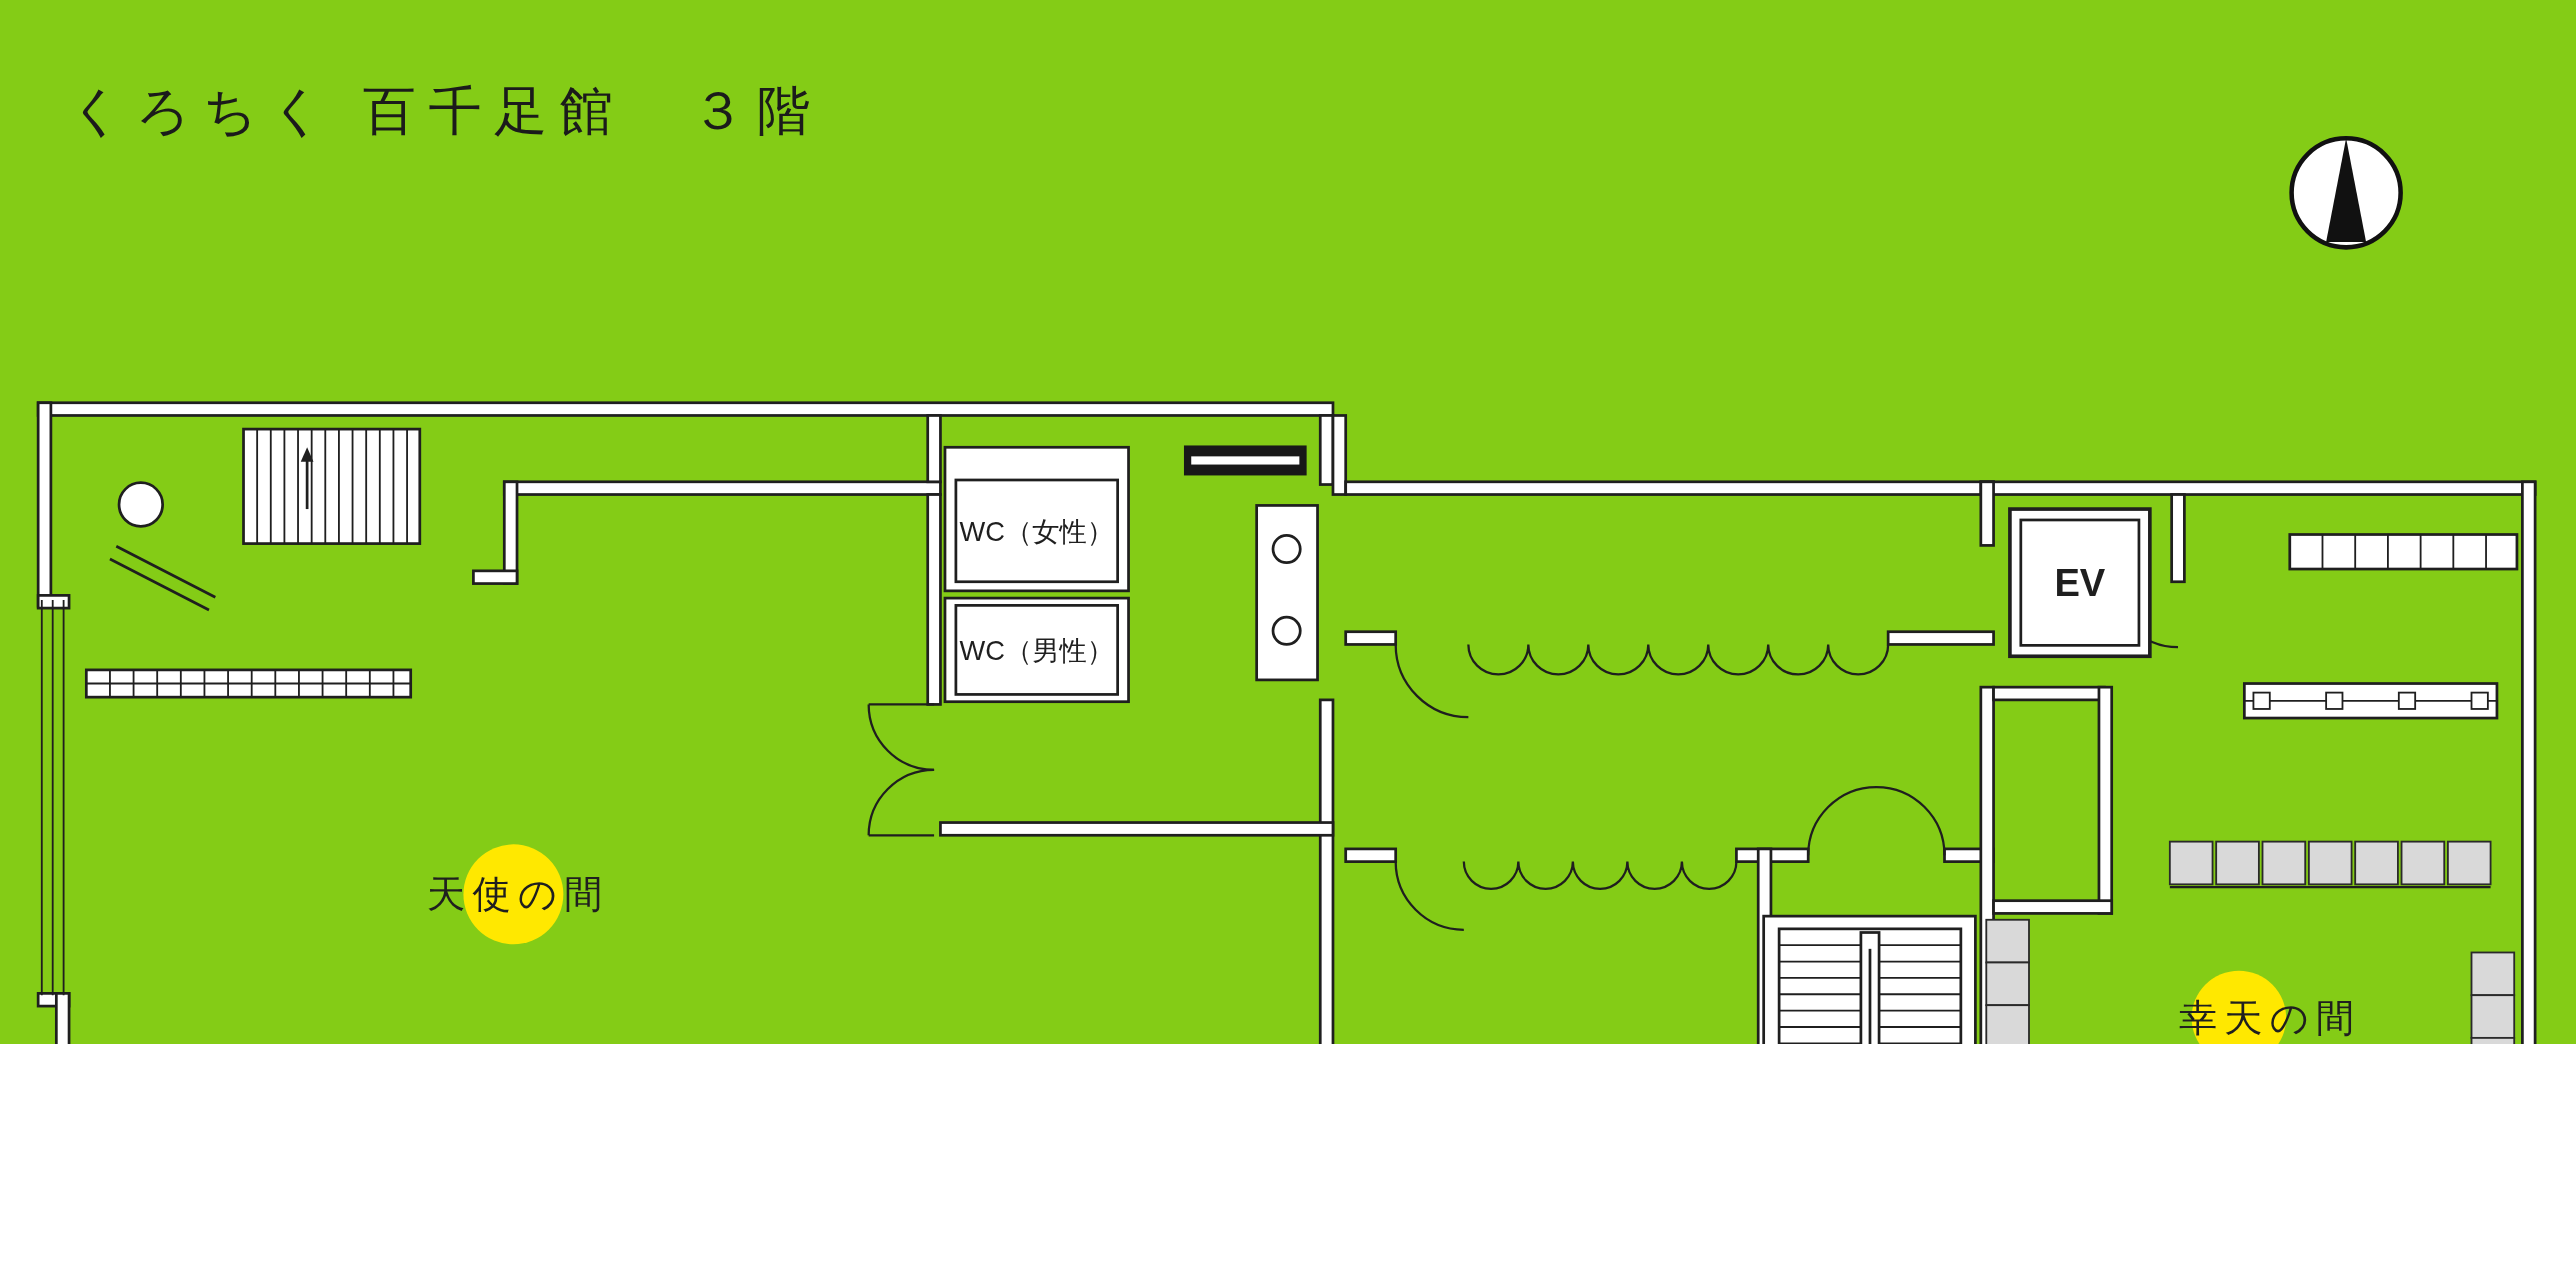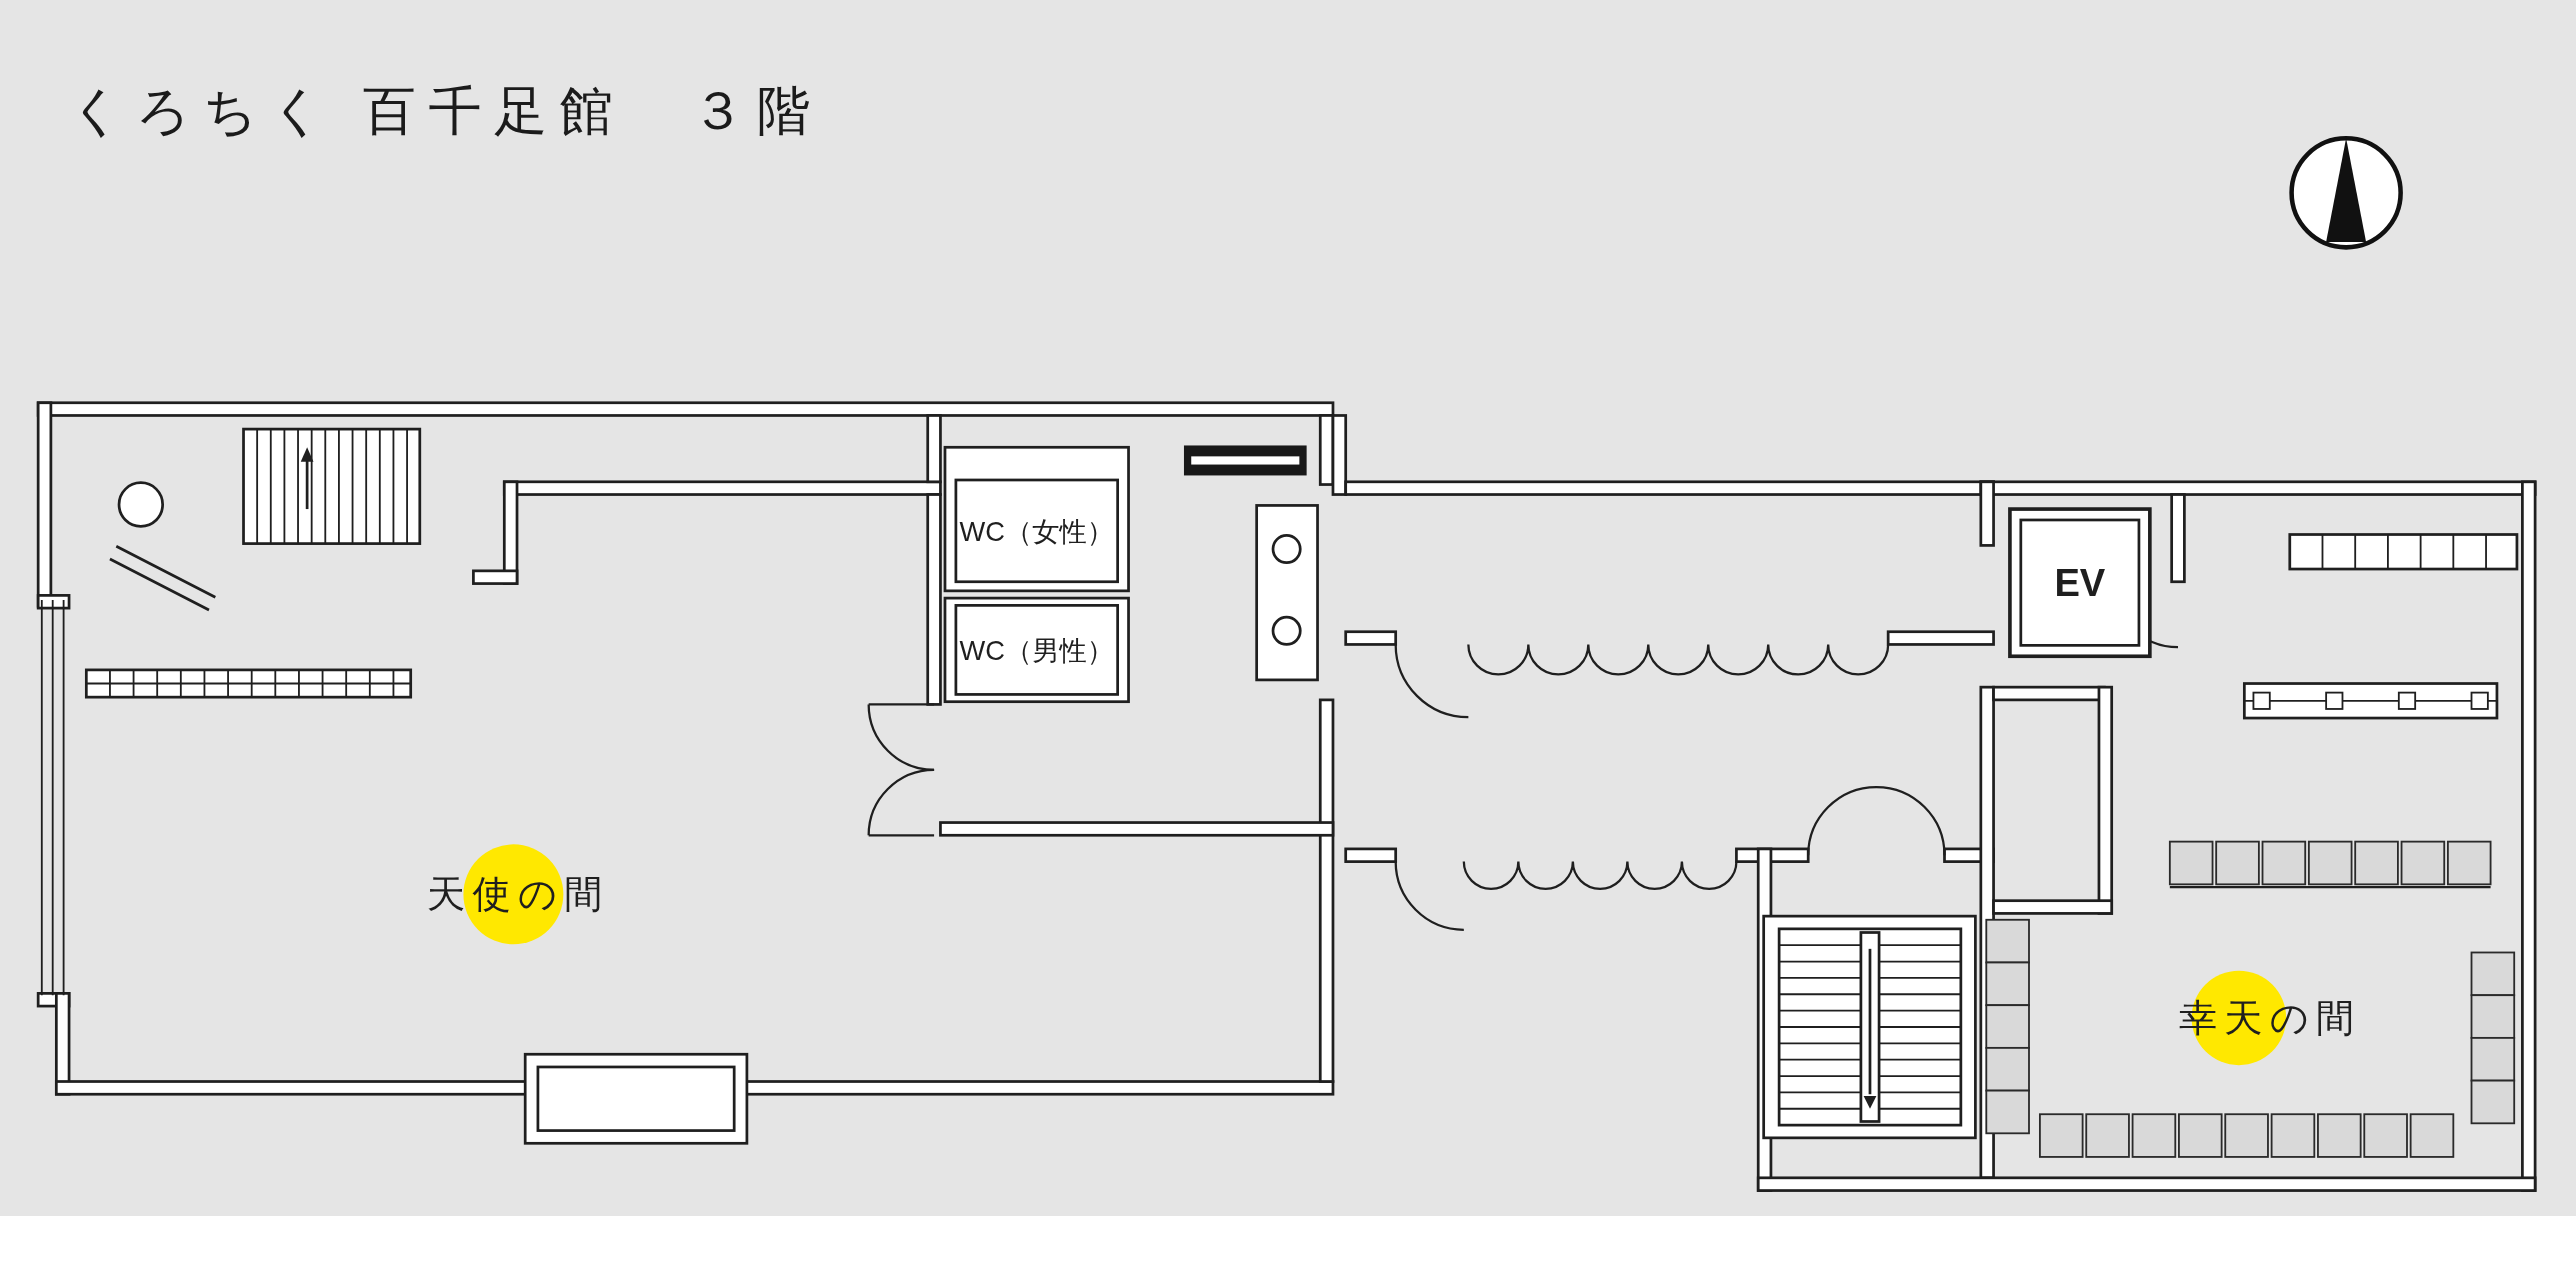--- a/index.html
+++ b/index.html
@@ -1,19 +1,19 @@
 <!DOCTYPE html>
 <html style="font-size:14.5px"><head>
 <meta charset="utf-8">
 <style>
   html,body{margin:0;padding:0;background:#ffffff;}
   .stage{
     position:relative;
-    width:2576px;height:1216px;
-    background:#e5e5e5;
+    width:2576px;height:1044px;
+    background:#84cc16;
     overflow:hidden;
     font-family:"Liberation Serif","DejaVu Serif",serif;
   }
   .title{
     position:absolute;
     left:69px;top:76px;
     font-size:53px;
     letter-spacing:12.7px;
     color:#1b1b1b;
     font-family:"Liberation Serif","DejaVu Serif",serif;

